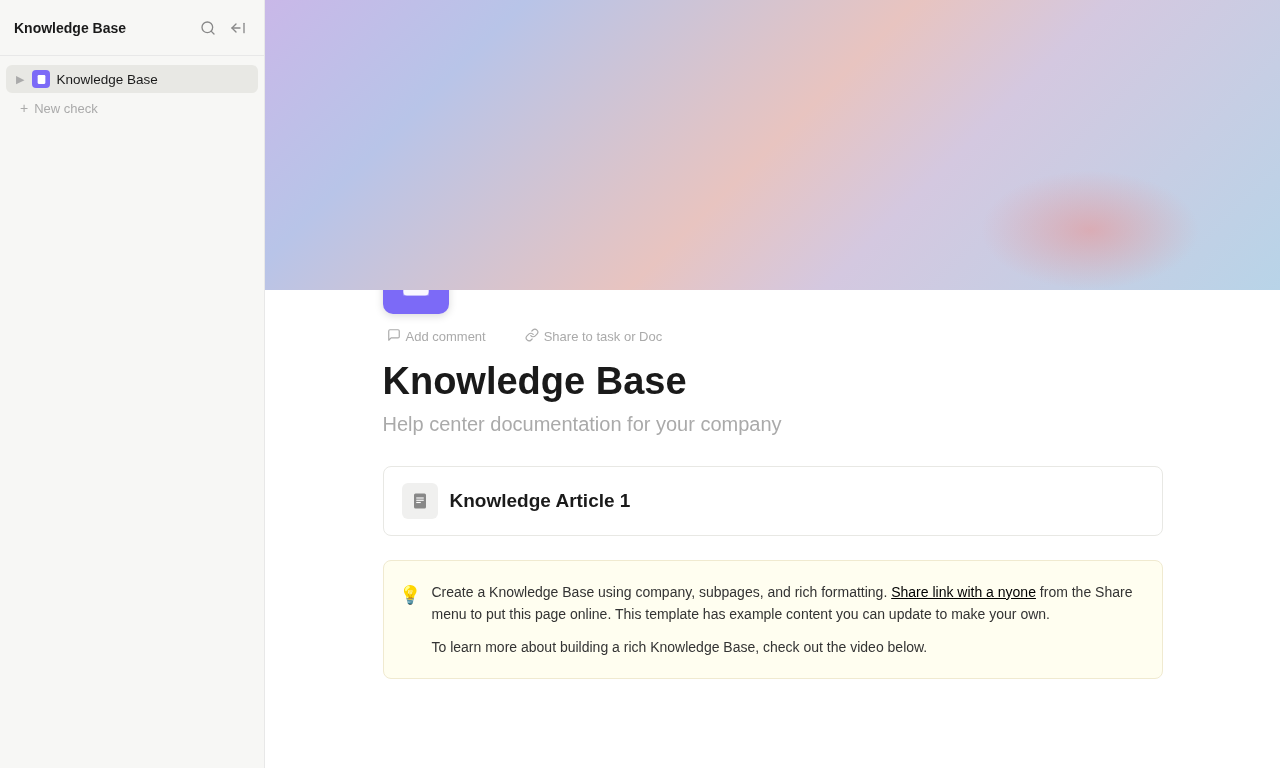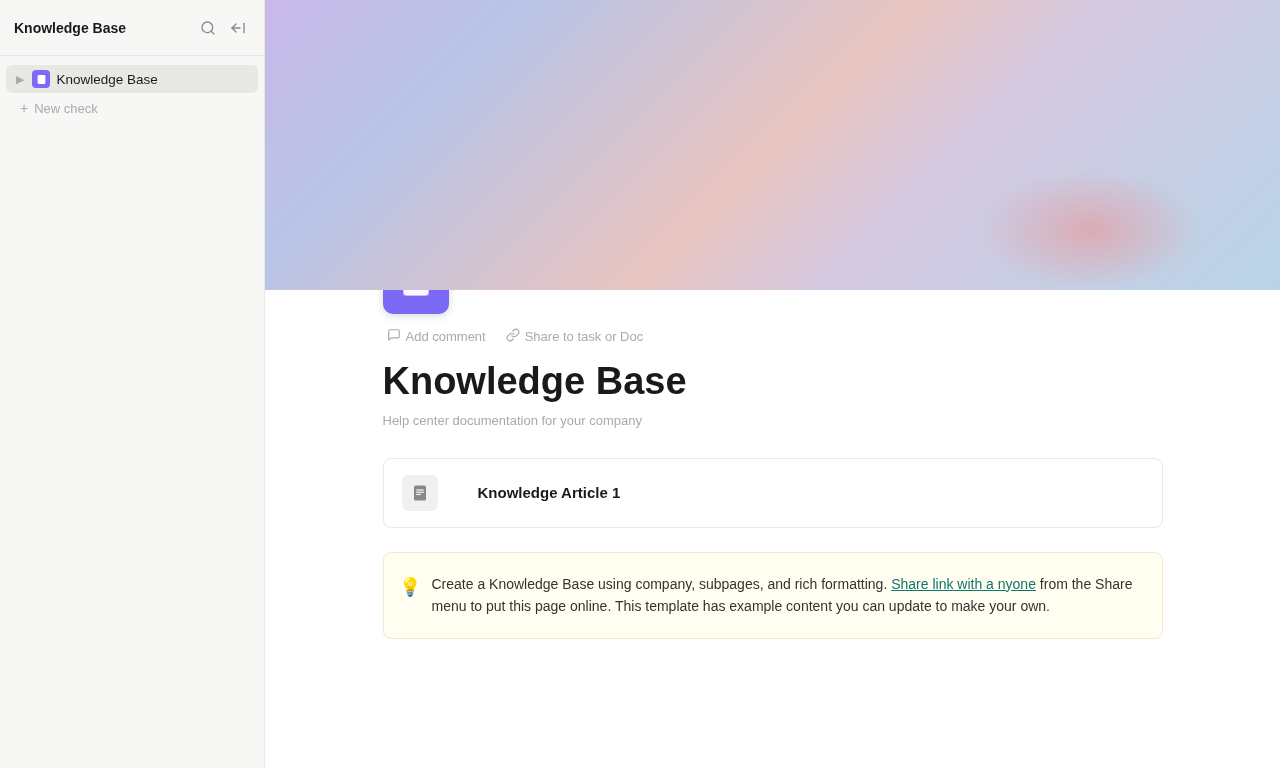--- a/index.html
+++ b/index.html
@@ -144,21 +144,21 @@
       display: flex;
       align-items: center;
       justify-content: center;
       box-shadow: 0 2px 8px rgba(0,0,0,0.15);
     }
     .page-icon svg { width: 36px; height: 36px; fill: #fff; }
 
     
     .action-bar {
       display: flex;
-      gap: 12px;
+      gap: 31px;
       margin-bottom: 14px;
       margin-top: 8px;
     }
     .action-btn {
       display: flex;
       align-items: center;
       gap: 5px;
       font-size: 13px;
       color: #aaa;
       cursor: pointer;
@@ -171,21 +171,21 @@
 
     
     .page-title {
       font-size: 38px;
       font-weight: 700;
       color: #1a1a1a;
       margin-bottom: 10px;
       line-height: 1.1;
     }
     .page-subtitle {
-      font-size: 13px;
+      font-size: 20px;
       color: #aaa;
       margin-bottom: 30px;
     }
 
     
     .cards-row {
       display: flex;
       gap: 18px;
       margin-bottom: 24px;
     }
@@ -206,24 +206,23 @@
       height: 36px;
       background: #f0f0ef;
       border-radius: 6px;
       display: flex;
       align-items: center;
       justify-content: center;
       flex-shrink: 0;
     }
     .card-icon svg { width: 18px; height: 18px; fill: #888; }
     .card-title {
-      font-size: 15px;
+      font-size: 19px;
       font-weight: 600;
       color: #1a1a1a;
-      margin-left: 28px;
     }
 
     
     .info-box {
       background: #fffef0;
       border: 1px solid #f0ead0;
       border-radius: 8px;
       padding: 20px 20px 20px 48px;
       position: relative;
       font-size: 14px;
@@ -232,21 +231,21 @@
     }
     .info-box-icon {
       position: absolute;
       left: 16px;
       top: 20px;
       font-size: 18px;
     }
     .info-box p { margin-bottom: 10px; }
     .info-box p:last-child { margin-bottom: 0; }
     .info-link {
-      color: #0f766e;
+      color: #000000;
       text-decoration: underline;
       cursor: pointer;
     }
 
     
     .main::-webkit-scrollbar { width: 6px; }
     .main::-webkit-scrollbar-track { background: transparent; }
     .main::-webkit-scrollbar-thumb { background: #ddd; border-radius: 3px; }
   </style>
 </head>
@@ -346,15 +345,16 @@
         </div>
         <span class="card-title">Knowledge Article 1</span>
       </div>
     </div>
 
     <div class="info-box">
       <span class="info-box-icon">💡</span>
       <p>
         <span>Create a Knowledge Base using company, subpages, and rich formatting. </span><a class="info-link">Share link with a nyone</a><span> from the Share menu to put this page online. This template has example content you can update to make your own.</span>
       </p>
+      <p>To learn more about building a rich Knowledge Base, check out the video below.</p>
     </div>
   </div>
 </main>
 
 </body></html>

